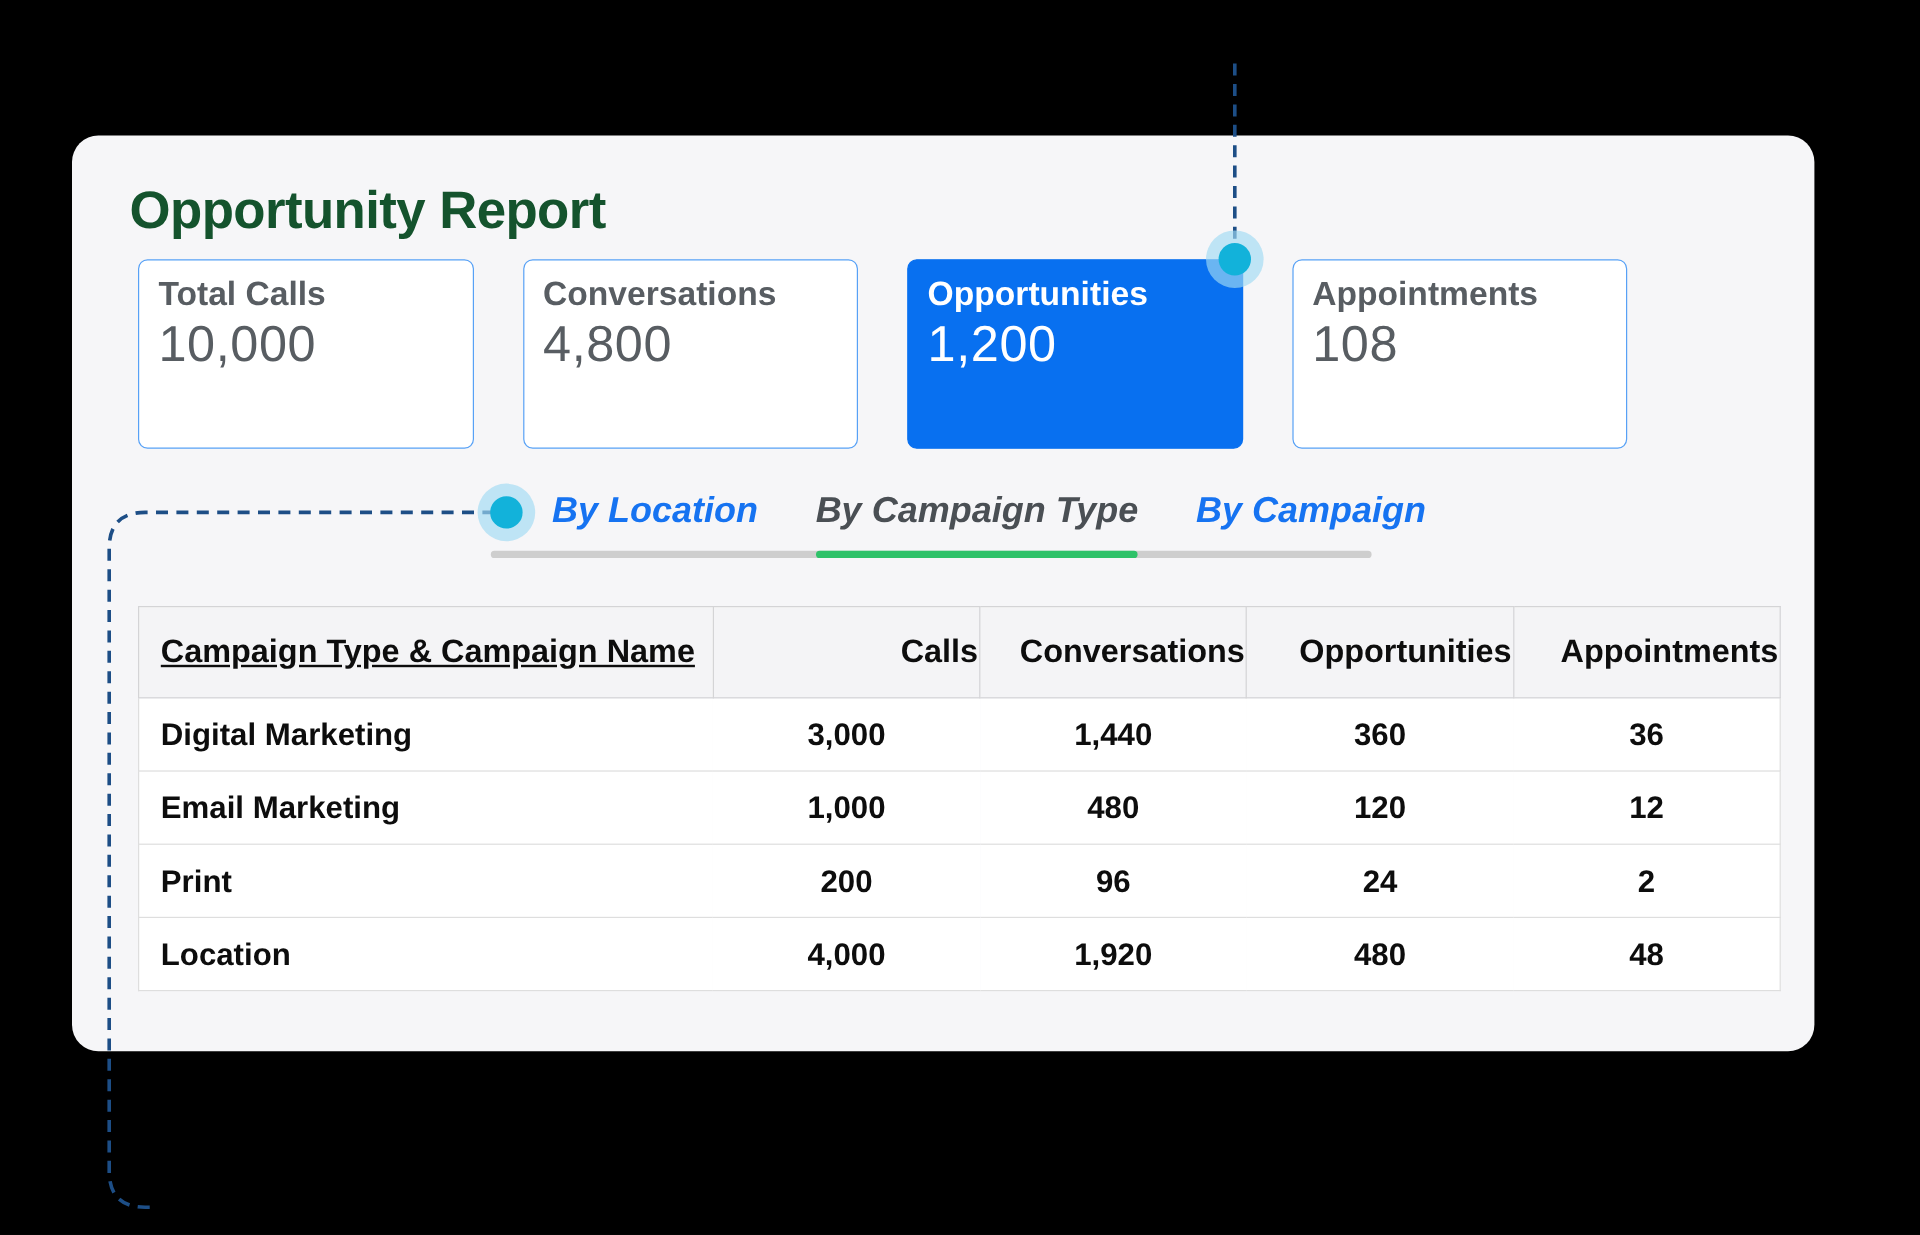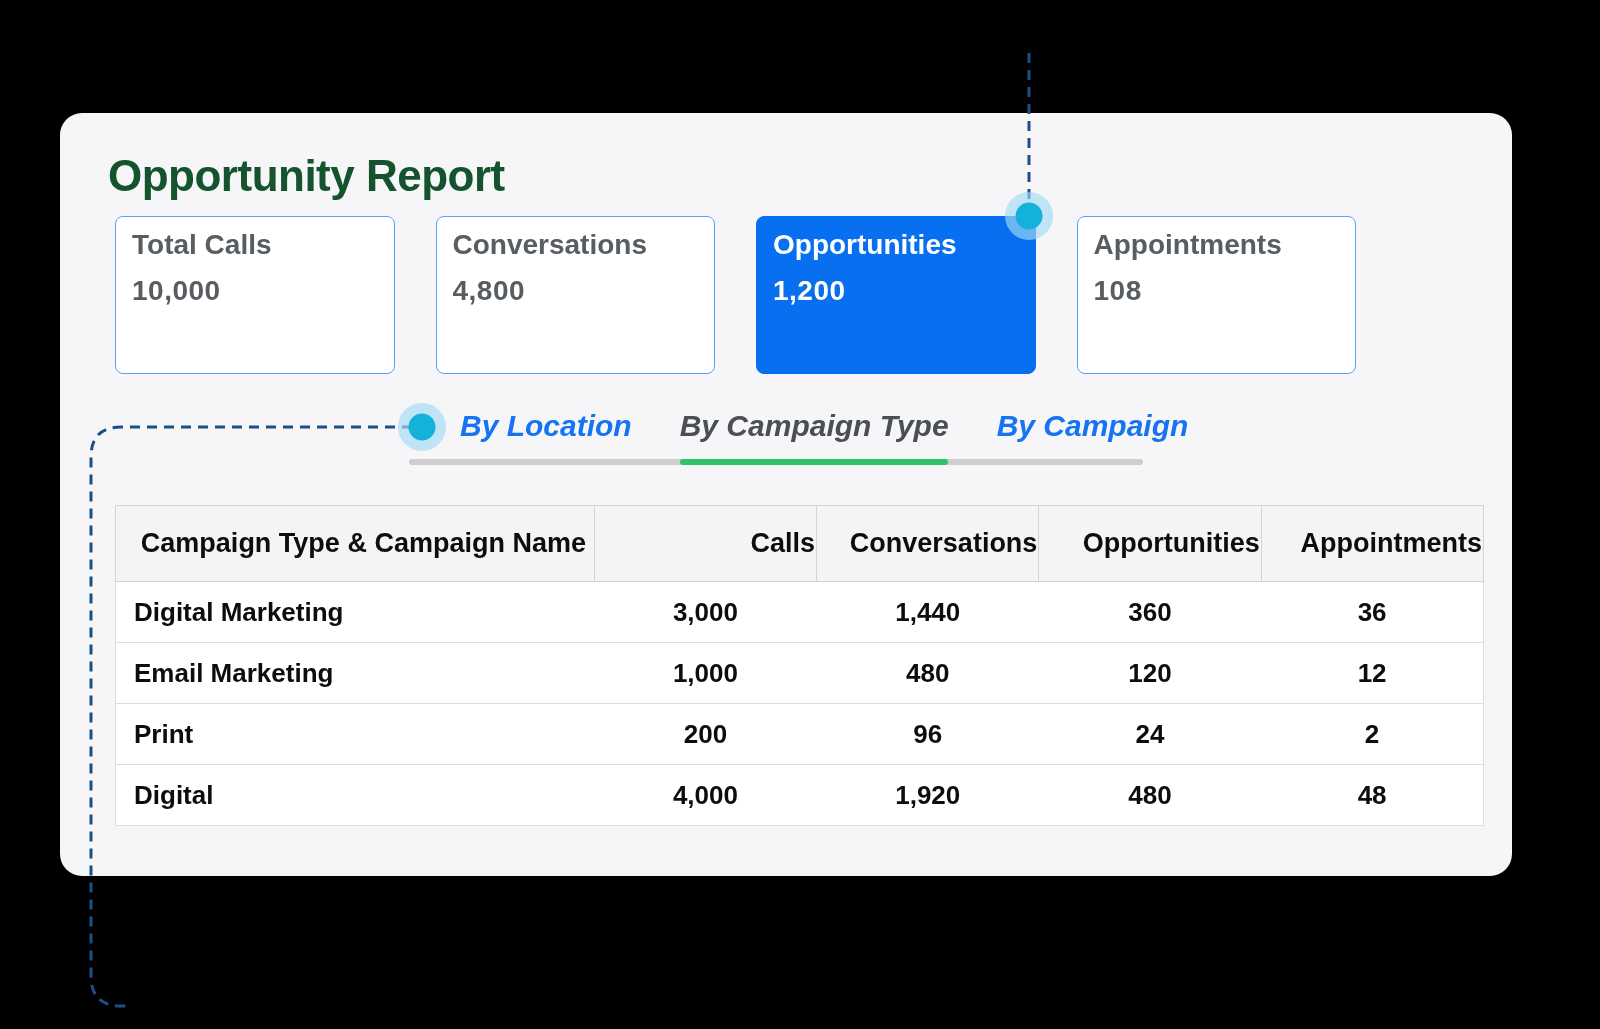--- a/index.html
+++ b/index.html
@@ -18,21 +18,21 @@
   
   .stats{
     position:absolute;left:55px;top:103px;width:1241px;height:158px;
     display:flex;gap:41px;
   }
   .stat-card{
     flex:1 1 0;background:#ffffff;border:1.5px solid #57a1f6;border-radius:8px;
     box-sizing:border-box;padding:10px 16px;color:#585d62;
   }
   .stat-card .stat-label{font-size:28px;font-weight:600;line-height:1.3;}
-  .stat-card .stat-value{font-size:28px;font-weight:700;margin-top:12px;letter-spacing:0.5px;}
+  .stat-card .stat-value{font-size:42px;font-weight:400;letter-spacing:0.5px;}
   .stat-card.highlight{
     background:#0870f0;border-color:#0870f0;color:#ffffff;
   }
   
   .tabs{
     position:absolute;left:349px;top:294px;width:734px;height:58px;font-style:italic;
   }
   .tab-row{display:flex;gap:48px;padding-left:51px;}
   .tab{
     font-size:30px;font-weight:600;color:#1673f1;line-height:1.25;
@@ -50,21 +50,21 @@
   .report-table{
     position:absolute;left:55px;top:392px;width:1369px;
     border-collapse:collapse;table-layout:fixed;
     font-family:"Liberation Sans",sans-serif;
   }
   .report-table th{
     height:76px;background:#f4f4f6;border:1px solid #d4d4d6;
     font-size:27px;font-weight:700;color:#0d0d0d;text-align:right;
     box-sizing:border-box;
   }
-  .report-table th.name-col{text-align:center;padding-left:18px;}
+  .report-table th.name-col{text-align:left;padding-left:18px;text-decoration:underline;}
   .report-table td{
     height:61px;background:#ffffff;border-bottom:1px solid #dedede;
     font-size:26px;font-weight:700;color:#0d0d0d;text-align:center;
     box-sizing:border-box;
   }
   .report-table td.name-col{text-align:left;padding-left:18px;}
   .report-table td:first-child{border-left:1px solid #dedede;}
   .report-table td:last-child{border-right:1px solid #dedede;}
   
   .overlay{position:absolute;left:0;top:0;pointer-events:none;}
@@ -139,21 +139,21 @@
           <td>12</td>
         </tr>
         <tr>
           <td class="name-col">Print</td>
           <td>200</td>
           <td>96</td>
           <td>24</td>
           <td>2</td>
         </tr>
         <tr>
-          <td class="name-col">Digital</td>
+          <td class="name-col">Location</td>
           <td>4,000</td>
           <td>1,920</td>
           <td>480</td>
           <td>48</td>
         </tr>
       </tbody>
     </table>
   </section>
 
   <svg class="overlay" width="1600" height="1029" viewBox="0 0 1600 1029">

